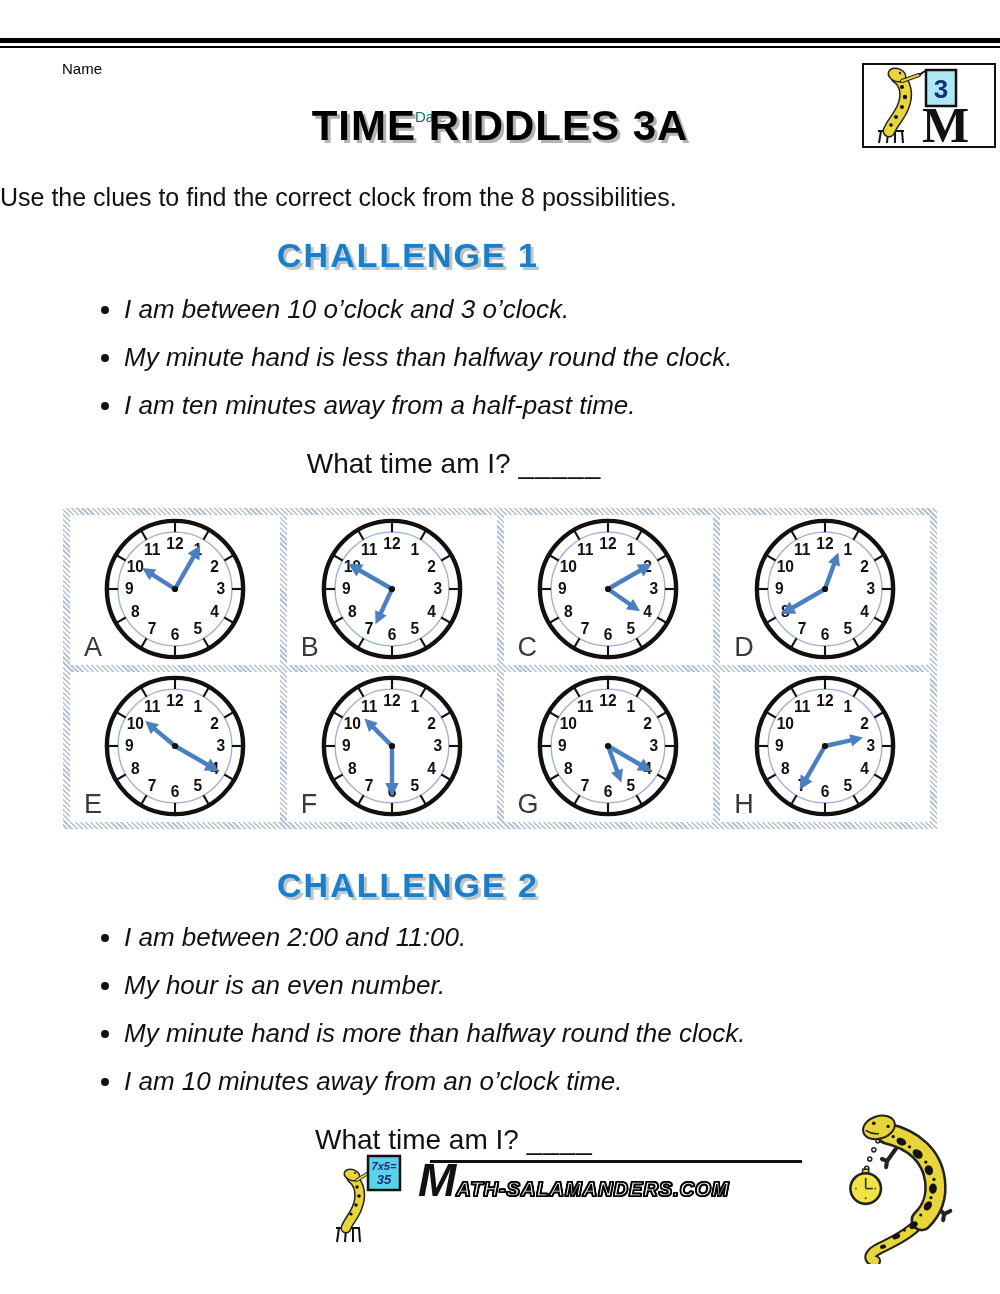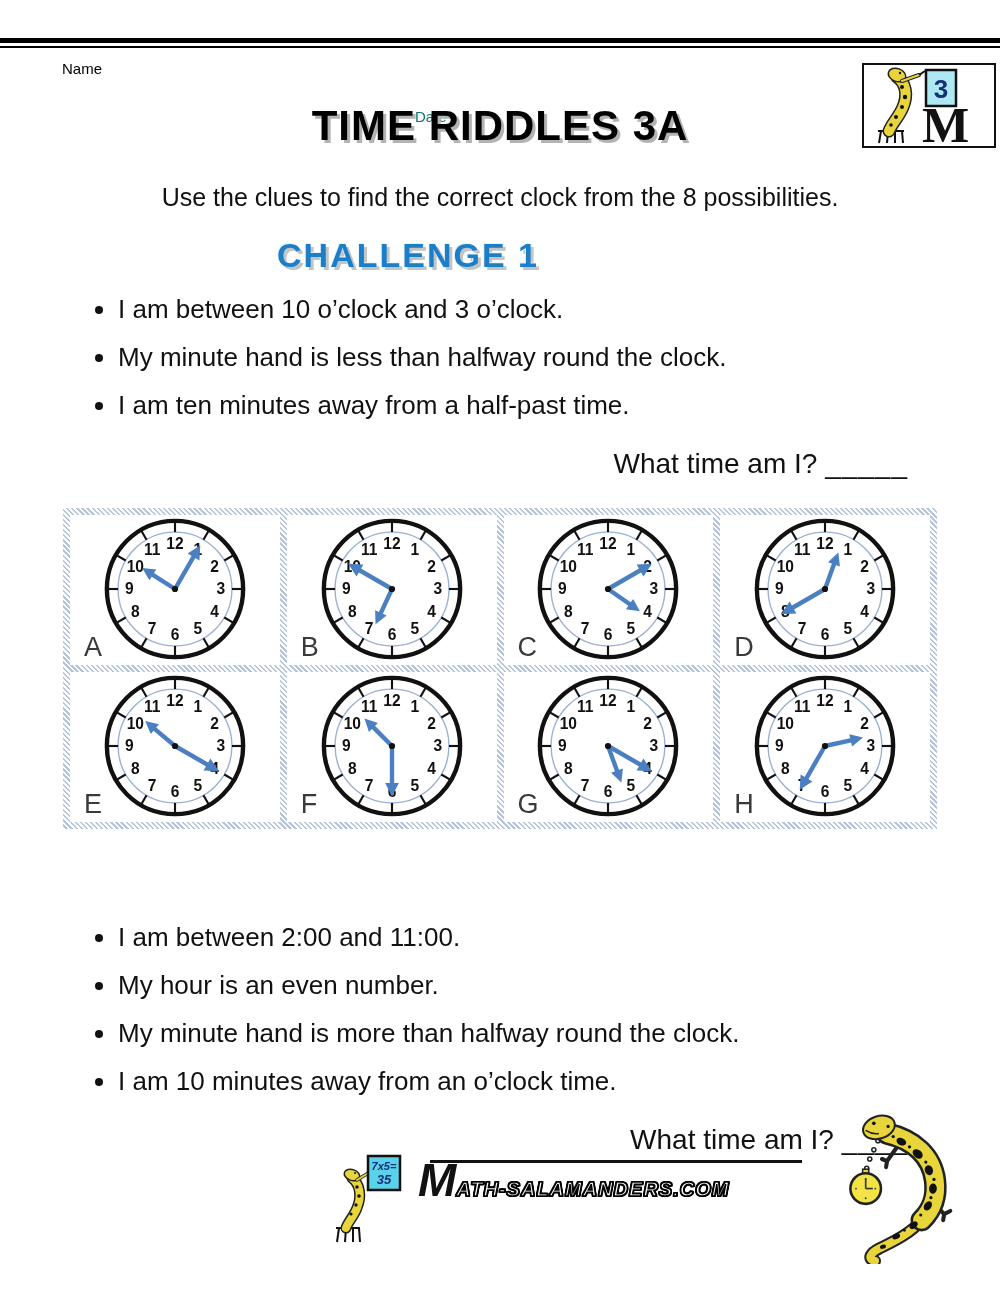--- a/index.html
+++ b/index.html
@@ -11,32 +11,32 @@
 
   .name-label { position:absolute; left:62px; top:60px; font-size:15px; color:#000; }
   .date-label { position:absolute; left:415px; top:60px; font-size:15px; color:#0f766e;margin-top:48px; }
 
   .logo-box { position:absolute; left:862px; top:63px; width:134px; height:85px; border:2px solid #111; background:#fff; }
 
   .page-title { position:absolute; left:0; top:102px; width:1000px; text-align:center;
     font-size:42px; font-weight:bold; letter-spacing:1px; color:#000;
     text-shadow:3px 3px 0 #b3b3b3; }
 
-  .intro { position:absolute; left:0; top:183px; width:1000px; text-align:center; font-size:25px; color:#111; }
+  .intro { position:absolute; left:0; top:183px; width:1000px; text-align:left; font-size:25px; color:#111; }
 
   .challenge-heading { position:absolute; left:0; width:816px; text-align:center;
     font-size:34px; font-weight:bold; letter-spacing:2px; color:#1b7ec9;
     text-shadow:-1px -1px 0 #e9f3fb, 3px 3px 0 #c4c4c4; }
   .c1 { top:236px; } .c2 { top:866px; }
 
-  ul.clues { position:absolute; left:118px; list-style:disc; }
+  ul.clues { position:absolute; left:124px; list-style:disc;font-style:italic; }
   ul.clues li { font-size:26px; line-height:31px; margin-bottom:17px; color:#111; }
   .clues-1 { top:294px; } .clues-2 { top:922px; }
 
-  .question { position:absolute; left:0; width:908px; text-align:right; font-size:28px; color:#111; }
+  .question { position:absolute; left:0; width:908px; text-align:center; font-size:28px; color:#111; }
   .q1 { top:448px; } .q2 { top:1124px; }
   .blank { letter-spacing:1px; }
 
   .clock-grid { position:absolute; left:63px; top:508px; width:874px; height:321px;
     background:repeating-linear-gradient(45deg, #ffffff 0px, #ffffff 2px, #b6c4de 2px, #b6c4de 3.6px);
     padding:7px; display:grid; grid-template-columns:repeat(4,1fr); grid-template-rows:repeat(2,1fr); gap:7px; }
   .clock-cell { background:#fff; position:relative; display:flex; justify-content:center; }
   .clock-cell svg.clock { width:146px; height:146px; margin-top:1px; }
   .clock-letter { position:absolute; left:14px; bottom:2px; font-size:27px; color:#3a3a3a; }
 
@@ -396,20 +396,21 @@
           <line x1="75" y1="75" x2="56" y2="107.90896534380866" stroke="#4a7fc1" stroke-width="4.5" stroke-linecap="round"></line>
           <polygon points="48.99999999999999,120.0333209967908 49.93782217350893,104.40896534380866 62.06217782649107,111.40896534380866" fill="#4a7fc1"></polygon>
           <line x1="75" y1="75" x2="101.3599921922382" y2="69.15613042367121" stroke="#4a7fc1" stroke-width="4.5" stroke-linecap="round"></line>
           <polygon points="114.05184028479734,66.34241544247588 102.76684968283587,75.50205446995078 99.95313470164052,62.81020637739165" fill="#4a7fc1"></polygon>
           <circle cx="75" cy="75" r="3.2" fill="#111"></circle>
         </svg>
       <span class="clock-letter">H</span>
     </div>
   </div>
 
+  <h2 class="challenge-heading c2">CHALLENGE 2</h2>
 
   <ul class="clues clues-2">
     <li>I am between 2:00 and 11:00.</li>
     <li>My hour is an even number.</li>
     <li>My minute hand is more than halfway round the clock.</li>
     <li>I am 10 minutes away from an o’clock time.</li>
   </ul>
 
   <div class="question q2">
     <span>What time am I?</span>

